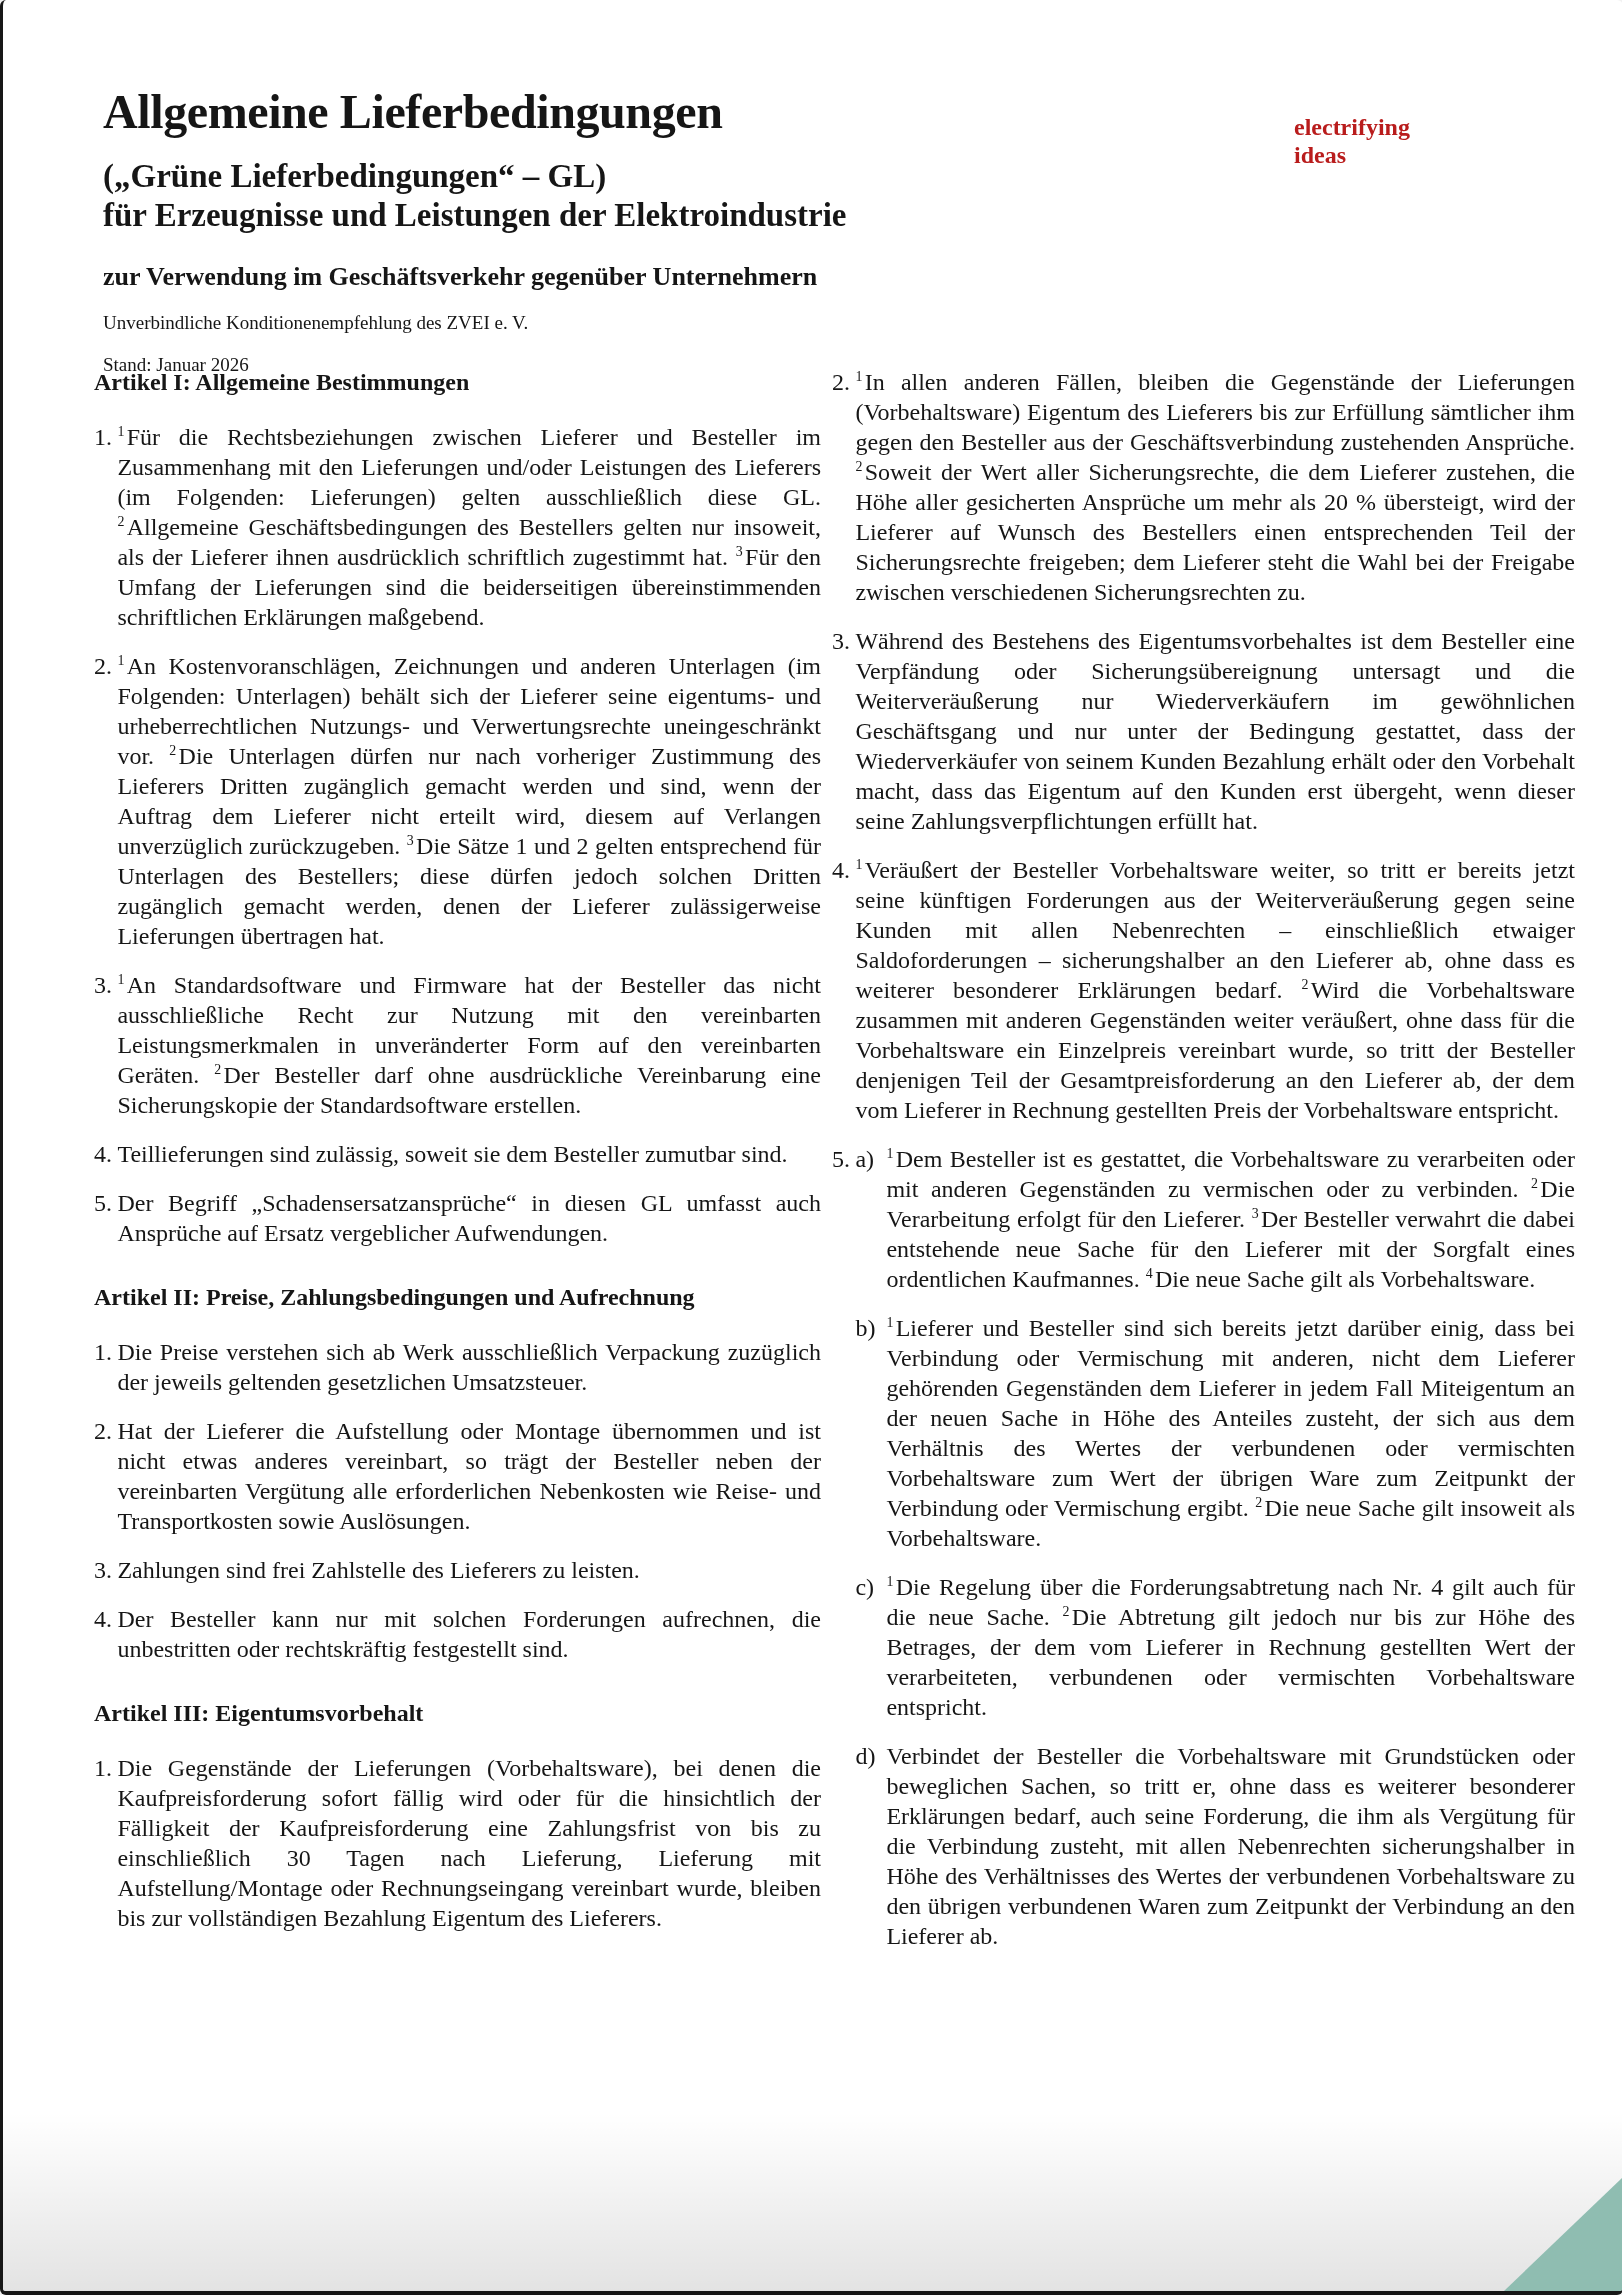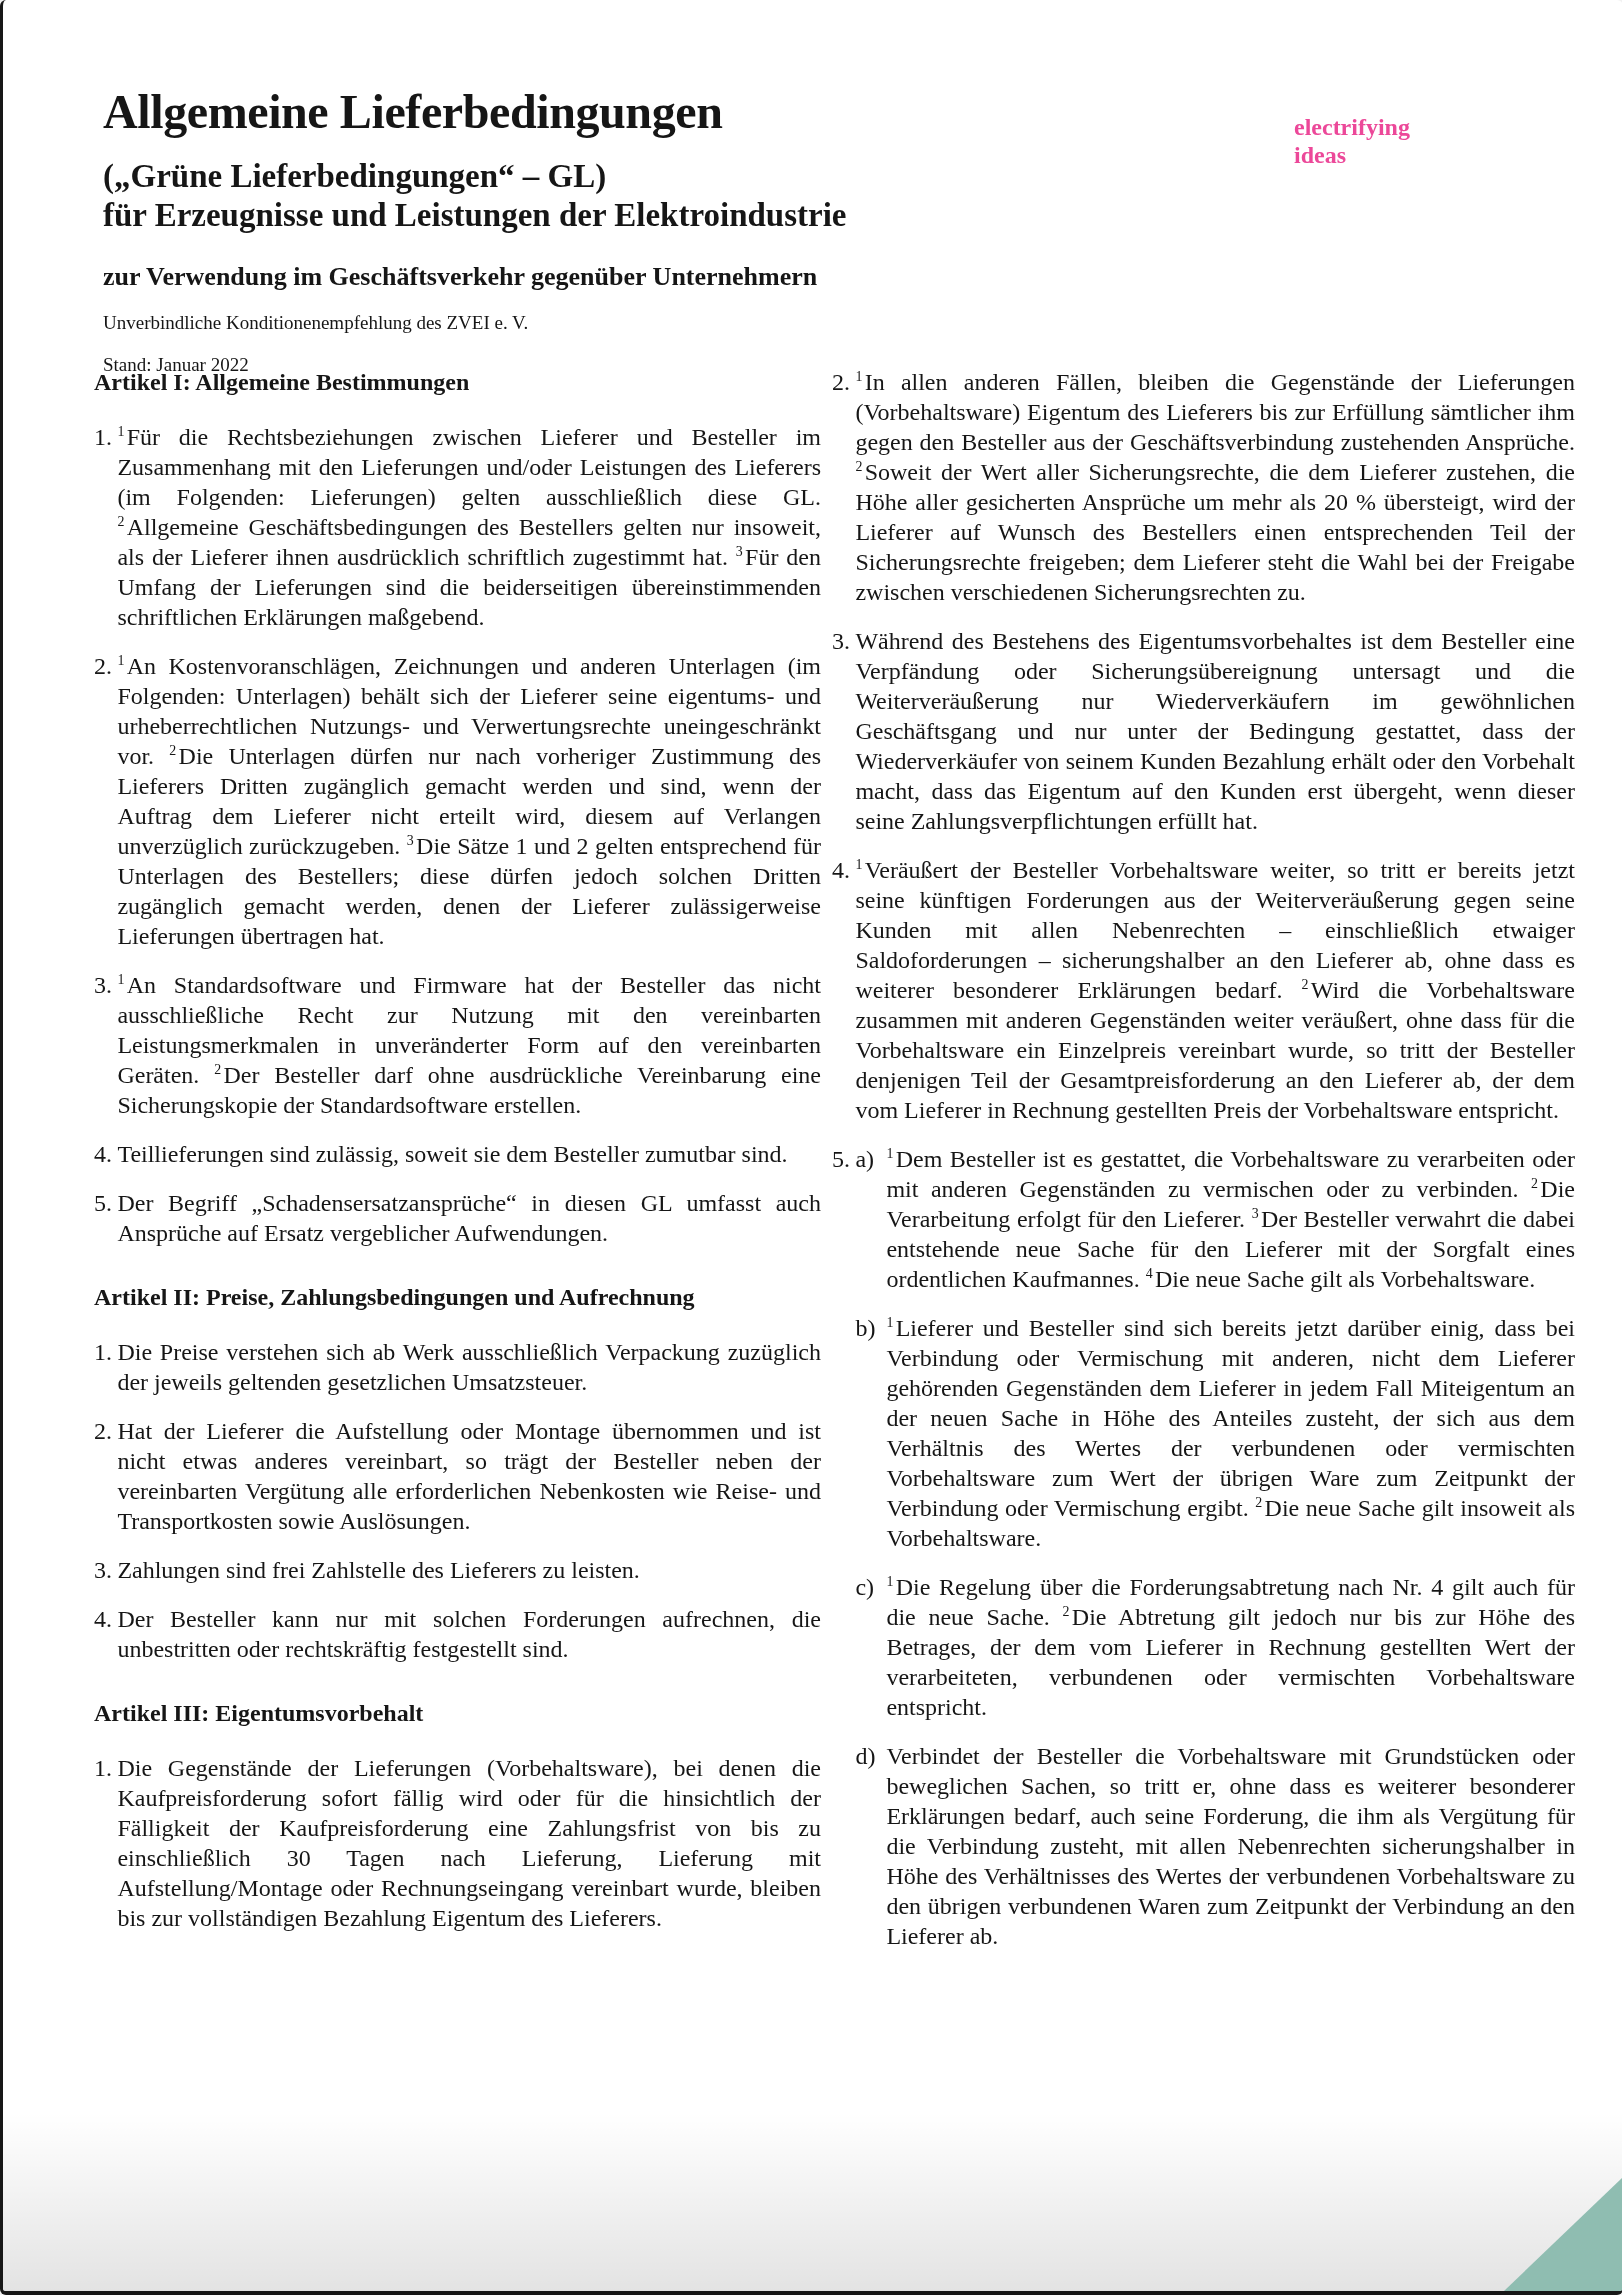--- a/index.html
+++ b/index.html
@@ -54,25 +54,25 @@
 <div class="page">
 
   <div class="header">
     <div class="doc-title">Allgemeine Lieferbedingungen</div>
     <div class="doc-subtitle">
       <div>(„Grüne Lieferbedingungen“ – GL)</div>
       <div>für Erzeugnisse und Leistungen der Elektroindustrie</div>
     </div>
     <div class="usage-note">zur Verwendung im Geschäftsverkehr gegenüber Unternehmern</div>
     <div class="recommendation">Unverbindliche Konditionenempfehlung des ZVEI e. V.</div>
-    <div class="date-line">Stand: Januar 2022</div>
+    <div class="date-line">Stand: Januar 2026</div>
   </div>
 
   <div class="logo">
-    <div class="logo-tagline" style="color: #ec4899;">
+    <div class="logo-tagline" style="color: #b91c1c;">
       <div>electrifying</div>
       <div>ideas</div>
     </div>
   </div>
 
   <div class="col col-left">
       <div class="heading">Artikel I: Allgemeine Bestimmungen</div>
       <div class="item">
         <span class="marker">1.</span>
         <span class="text"><sup>1</sup>Für die Rechtsbeziehungen zwischen Lieferer und Besteller im Zusammenhang mit den Lieferungen und/oder Leistungen des Lieferers (im Folgenden: Lieferungen) gelten ausschließlich diese GL. <sup>2</sup>Allgemeine Geschäftsbedingungen des Bestellers gelten nur insoweit, als der Lieferer ihnen ausdrücklich schriftlich zugestimmt hat. <sup>3</sup>Für den Umfang der Lieferungen sind die beiderseitigen übereinstimmenden schriftlichen Erklärungen maßgebend.</span>

